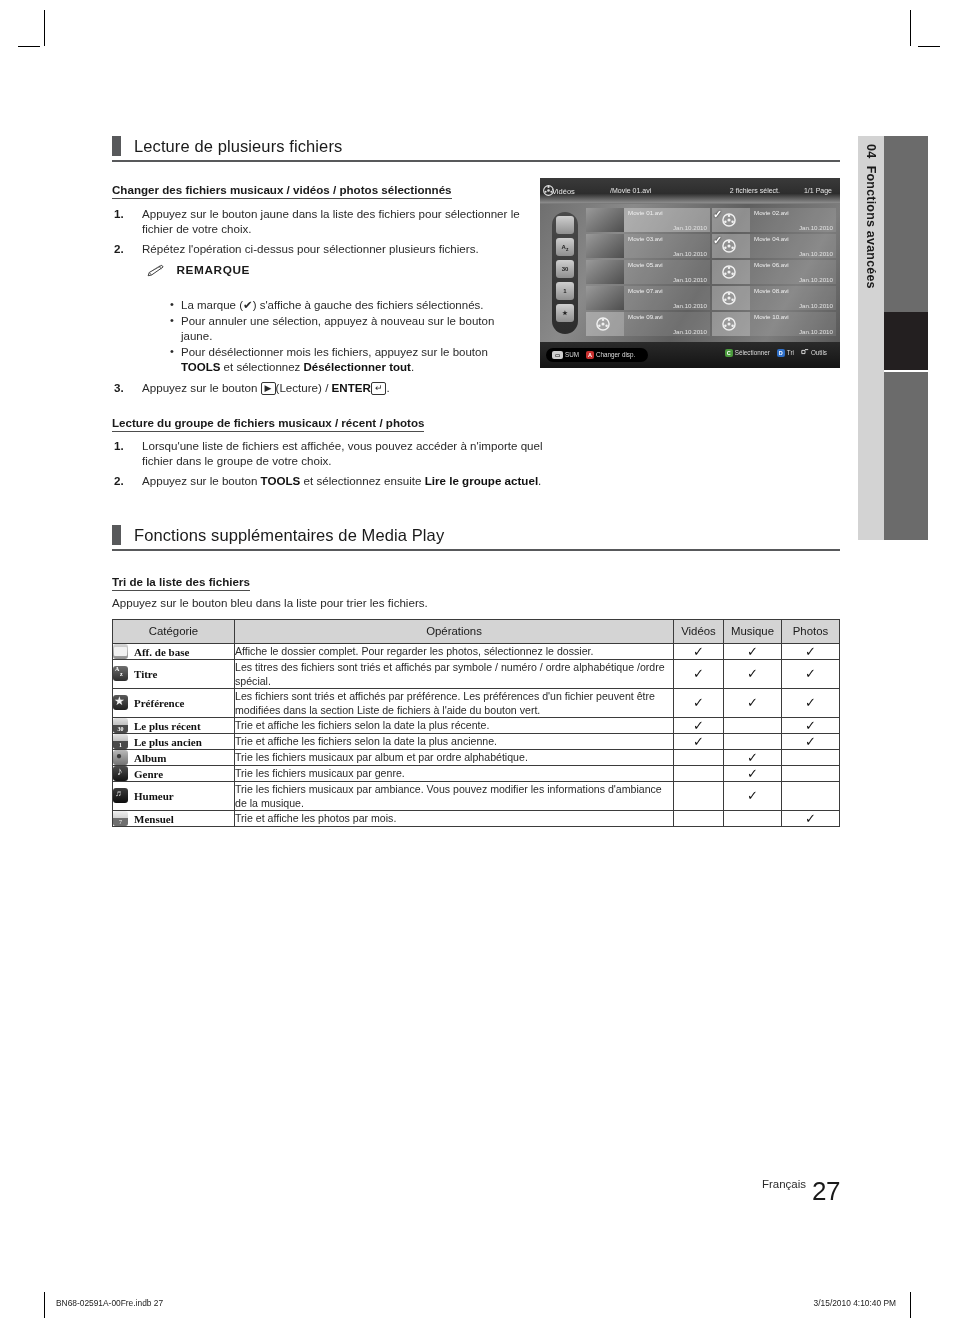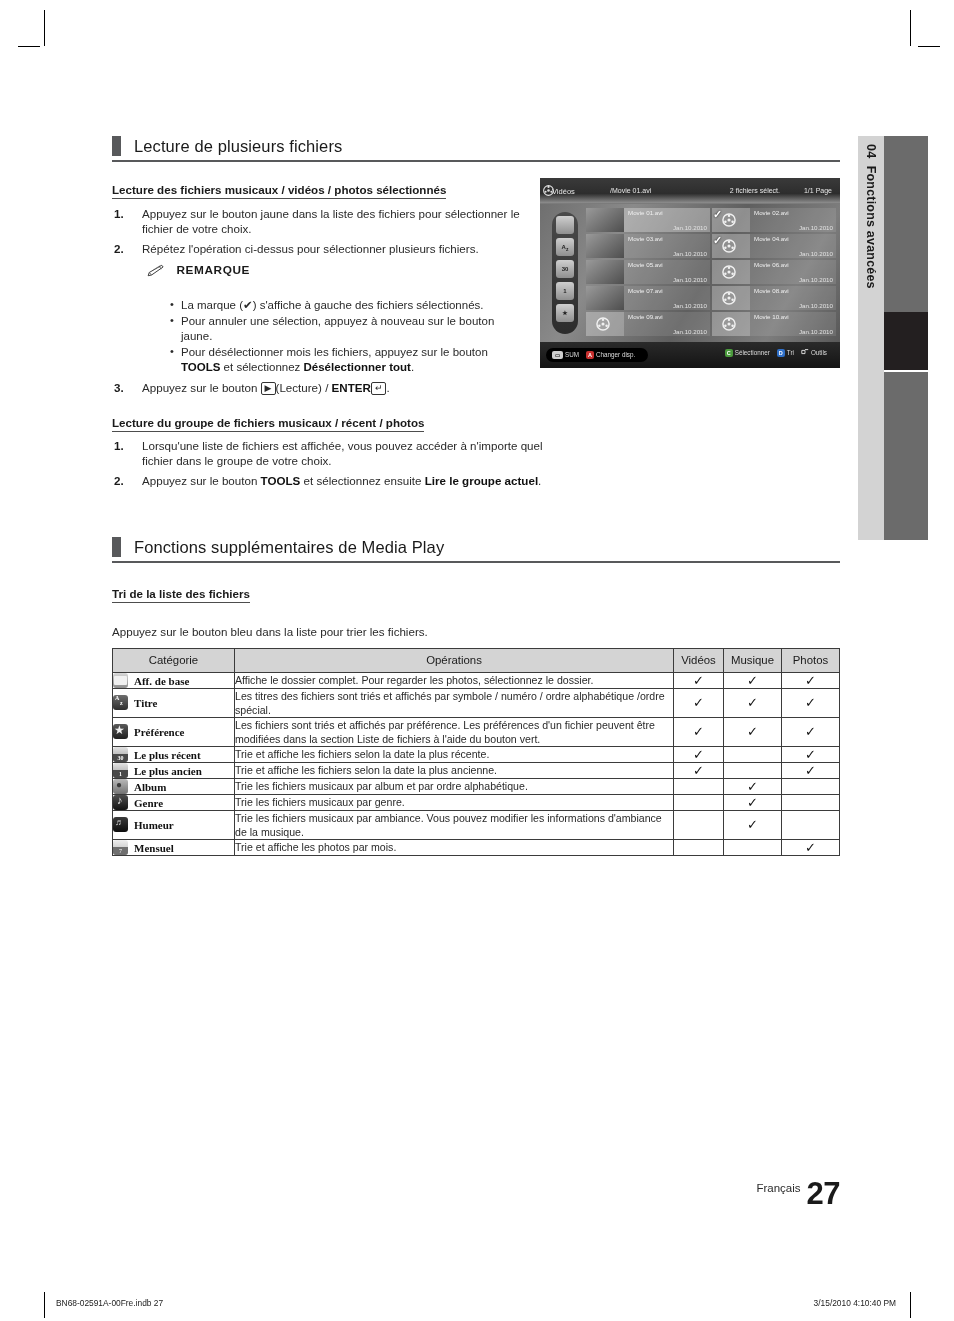--- a/index.html
+++ b/index.html
@@ -201,21 +201,21 @@
   .ic-mood{background:linear-gradient(to bottom,#3b3b3b,#0d0d0d);}
   .ic-mood::after{content:"\266C";position:absolute;left:2px;top:0px;font-size:9px;color:#ddd;}
   .ic-month{background:linear-gradient(to bottom,#efefef,#b5b5b5);}
   .ic-month .cd{position:absolute;left:0;bottom:0;width:15px;height:8px;background:#6f6f6f;color:#fff;font-size:6px;line-height:8px;text-align:center;}
 
   
   #pg-foot {
     position:absolute; left:0; top:1176px; width:840px; text-align:right;
   }
   #pg-foot .lang { font-size:11.5px; color:#2b2b2b; vertical-align:12px; margin-right:6px;}
-  #pg-foot .pnum { font-size:31px; font-weight:bold; color:#1a1a1a; letter-spacing:-0.5px;}
+  #pg-foot .pnum { font-size:26px; font-weight:normal; color:#1a1a1a; letter-spacing:-0.5px;}
 
   #doc-foot {
     position:absolute; left:0; top:1292px; width:954px; height:28px;
     font-size:8.4px; color:#222;
   }
   #doc-foot .fl { position:absolute; left:56px; top:6px; }
   #doc-foot .fr { position:absolute; right:58px; top:6px; }
   #doc-foot .vl { position:absolute; top:0; width:1px; height:26px; background:#000; }
 </style>
 </head>
@@ -238,21 +238,21 @@
   </div>
 
   <div id="content">
 
     <div class="sec-head">
       <span class="bar"></span><span class="title">Lecture de plusieurs fichiers</span>
       <span class="rule"></span>
     </div>
 
     <div style="margin-top:14px;">
-      <div class="sub-head">Lecture des fichiers musicaux / vidéos / photos sélectionnés</div>
+      <div class="sub-head">Changer des fichiers musicaux / vidéos / photos sélectionnés</div>
 
       <ol class="steps" style="margin-top:7px; width:420px;">
         <li>
           <span class="num">1.</span>
           <span>Appuyez sur le bouton jaune dans la liste des fichiers pour sélectionner le fichier de votre choix.</span>
         </li>
         <li>
           <span class="num">2.</span>
           <span>Répétez l'opération ci-dessus pour sélectionner plusieurs fichiers.</span>
         </li>
@@ -291,28 +291,28 @@
           <span class="num">1.</span>
           <span>Lorsqu'une liste de fichiers est affichée, vous pouvez accéder à n'importe quel fichier dans le groupe de votre choix.</span>
         </li>
         <li>
           <span class="num">2.</span>
           <span>Appuyez sur le bouton </span><b>TOOLS</b><span> et sélectionnez ensuite </span><b>Lire le groupe actuel</b><span>.</span>
         </li>
       </ol>
     </div>
 
-    <div class="sec-head" style="margin-top:49px;">
+    <div class="sec-head" style="margin-top:37px;">
       <span class="bar"></span><span class="title">Fonctions supplémentaires de Media Play</span>
       <span class="rule"></span>
     </div>
 
     <div style="margin-top:17px;">
       <div class="sub-head">Tri de la liste des fichiers</div>
-      <div style="font-size:11.6px; color:#2a2a2a; margin-top:22px;">Appuyez sur le bouton bleu dans la liste pour trier les fichiers.</div>
+      <div style="font-size:11.6px; color:#2a2a2a; margin-top:5px;">Appuyez sur le bouton bleu dans la liste pour trier les fichiers.</div>
     </div>
 
     <table class="sort-table">
       <thead>
         <tr>
           <th style="width:122px;">Catégorie</th>
           <th>Opérations</th>
           <th style="width:50px;">Vidéos</th>
           <th style="width:58px;">Musique</th>
           <th style="width:58px;">Photos</th>

